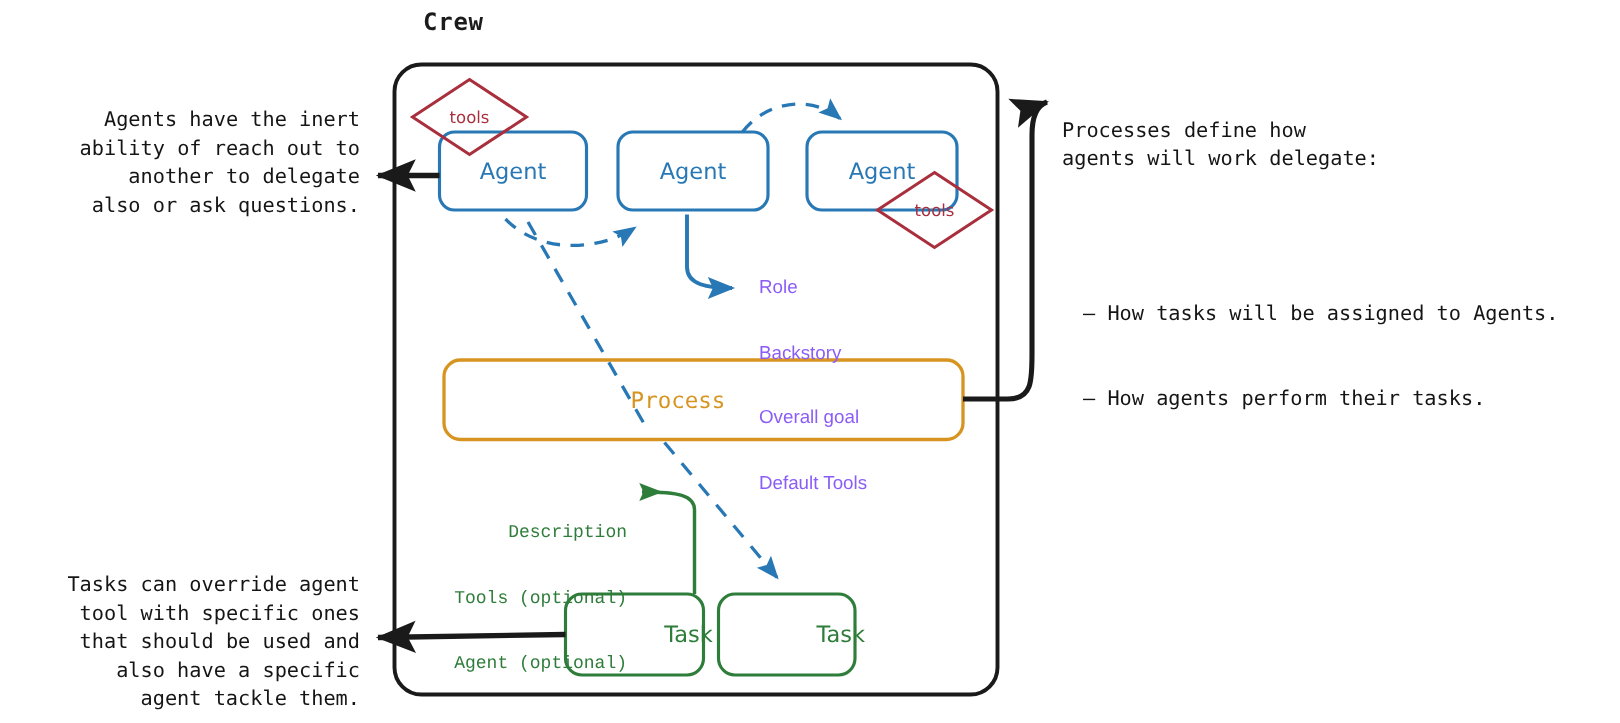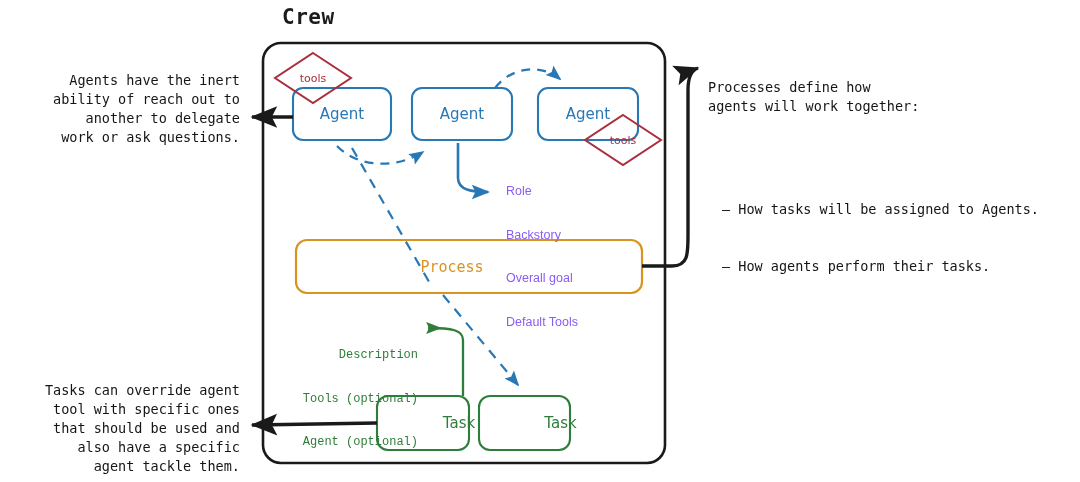--- a/index.html
+++ b/index.html
@@ -10,21 +10,21 @@
   }
   #root{position:relative;width:1080px;height:482px;}
   svg.layer{position:absolute;left:0;top:0;width:1080px;height:482px;overflow:visible;}
 
   .mono{font-family:"DejaVu Sans Mono","Liberation Mono",monospace;}
 
   .txt{position:absolute;white-space:pre;}
 
   
   #crew-title{
-    left:282px;top:5px;font-size:21px;font-weight:700;color:#1b1b1b;
+    left:282px;top:5px;font-size:16px;font-weight:700;color:#1b1b1b;
     letter-spacing:0.5px;
   }
 
   
   .node-label{
     position:absolute;display:flex;align-items:center;justify-content:center;
     font-size:15px;pointer-events:none;
   }
   .agent-label{color:#2878b5;font-family:"DejaVu Sans","Liberation Sans",sans-serif;border-radius:23px;}
   .task-label{color:#2f7d3a;font-family:"DejaVu Sans","Liberation Sans",sans-serif;margin-left:36px;}
@@ -128,30 +128,30 @@
 
   <div class="txt" id="task-attrs">
     <div>Description</div>
     <div>Tools (optional)</div>
     <div>Agent (optional)</div>
   </div>
 
   <div class="side-note" id="note-left-top">Agents have the inert
 ability of reach out to
 another to delegate
-work or ask questions.</div>
+also or ask questions.</div>
 
   <div class="side-note" id="note-left-bottom">Tasks can override agent
 tool with specific ones
 that should be used and
 also have a specific
 agent tackle them.</div>
 
   <div class="side-note" id="note-right">
     <div>Processes define how
-agents will work together:</div>
+agents will work delegate:</div>
     <div class="bullets">
       <div>– How tasks will be assigned to Agents.</div>
       <div>– How agents perform their tasks.</div>
     </div>
   </div>
 
 </div>
 
 </body></html>

